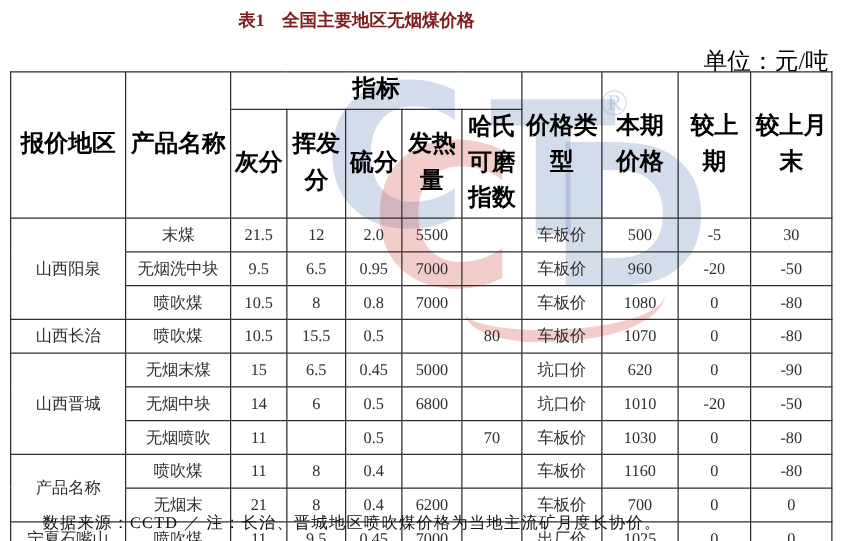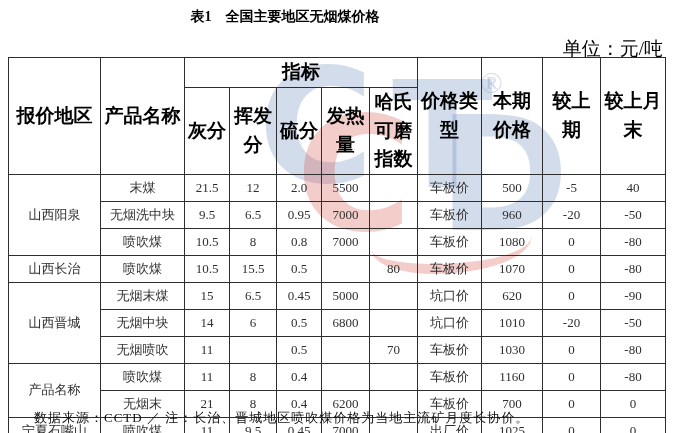--- a/index.html
+++ b/index.html
@@ -15,21 +15,21 @@
   .wm-reg{position:absolute;left:480px;top:66px;font-size:30px;}
   .wm-swoosh{position:absolute;left:372px;top:212px;width:160px;height:52px;
              border:0;border-bottom:10px solid rgba(214,90,78,0.30);border-radius:0 0 90% 55%;}
   .wm-cn{position:absolute;left:52px;top:262px;width:600px;font-size:62px;font-weight:bold;
          letter-spacing:16px;white-space:nowrap;line-height:1.1;}
   .wm-url{position:absolute;left:188px;top:330px;font-size:27px;letter-spacing:2px;
           font-family:"DejaVu Sans",sans-serif;font-weight:bold;}
   
   #content{position:relative;z-index:1;}
   .title{position:absolute;left:0;top:8px;width:570px;text-align:center;
-         font-size:14px;font-weight:bold;color:#000000;}
+         font-size:14px;font-weight:bold;color:#7f1d1d;}
   .unit{position:absolute;right:10px;top:36px;font-size:19px;color:#000;}
   table.price{position:absolute;left:8px;top:57px;width:657px;border-collapse:collapse;
               table-layout:fixed;background:transparent;}
   table.price th,table.price td{border:1px solid #2e2e2e;text-align:center;vertical-align:middle;
               padding:0 2px;overflow:hidden;}
   table.price th{font-size:19px;font-weight:bold;color:#000;line-height:1.5;}
   table.price td{font-size:13px;color:#2f2f2f;}
   tr.hrow1{height:30px;}
   tr.hrow2{height:50px;}
   tr.drow{height:27px;}
@@ -90,21 +90,21 @@
             <td rowspan="3">山西阳泉</td>
             <td>末煤</td>
             <td>21.5</td>
             <td>12</td>
             <td>2.0</td>
             <td>5500</td>
             <td></td>
             <td>车板价</td>
             <td>500</td>
             <td>-5</td>
-            <td>40</td>
+            <td>30</td>
           </tr>
           <tr class="drow">
             <td>无烟洗中块</td>
             <td>9.5</td>
             <td>6.5</td>
             <td>0.95</td>
             <td>7000</td>
             <td></td>
             <td>车板价</td>
             <td>960</td>

